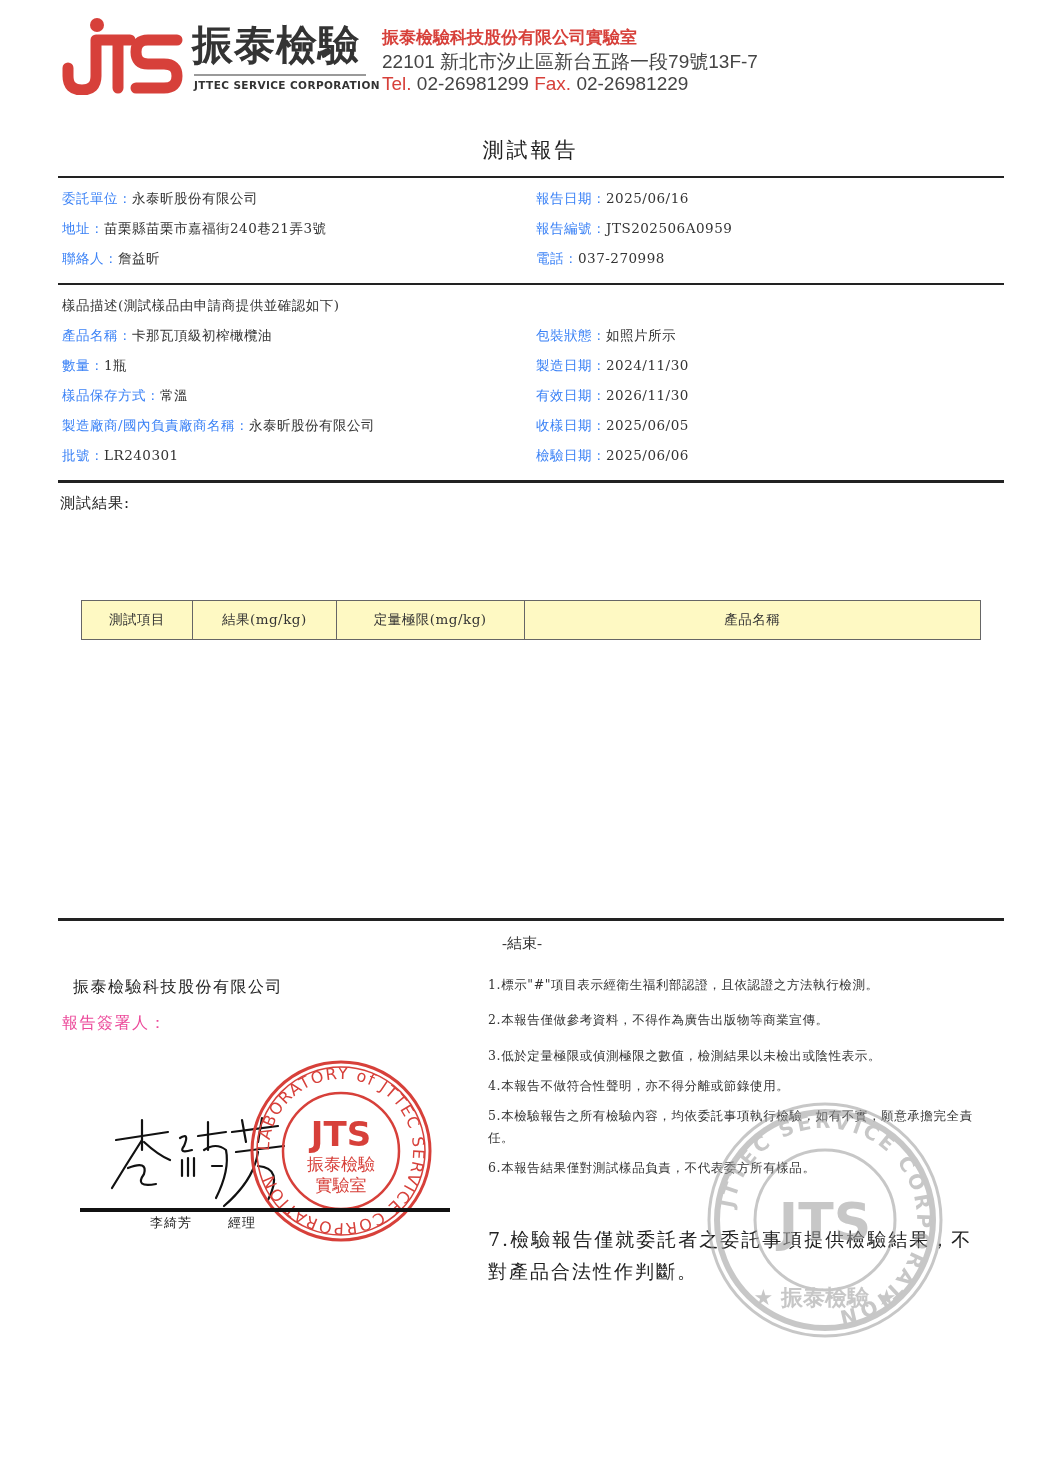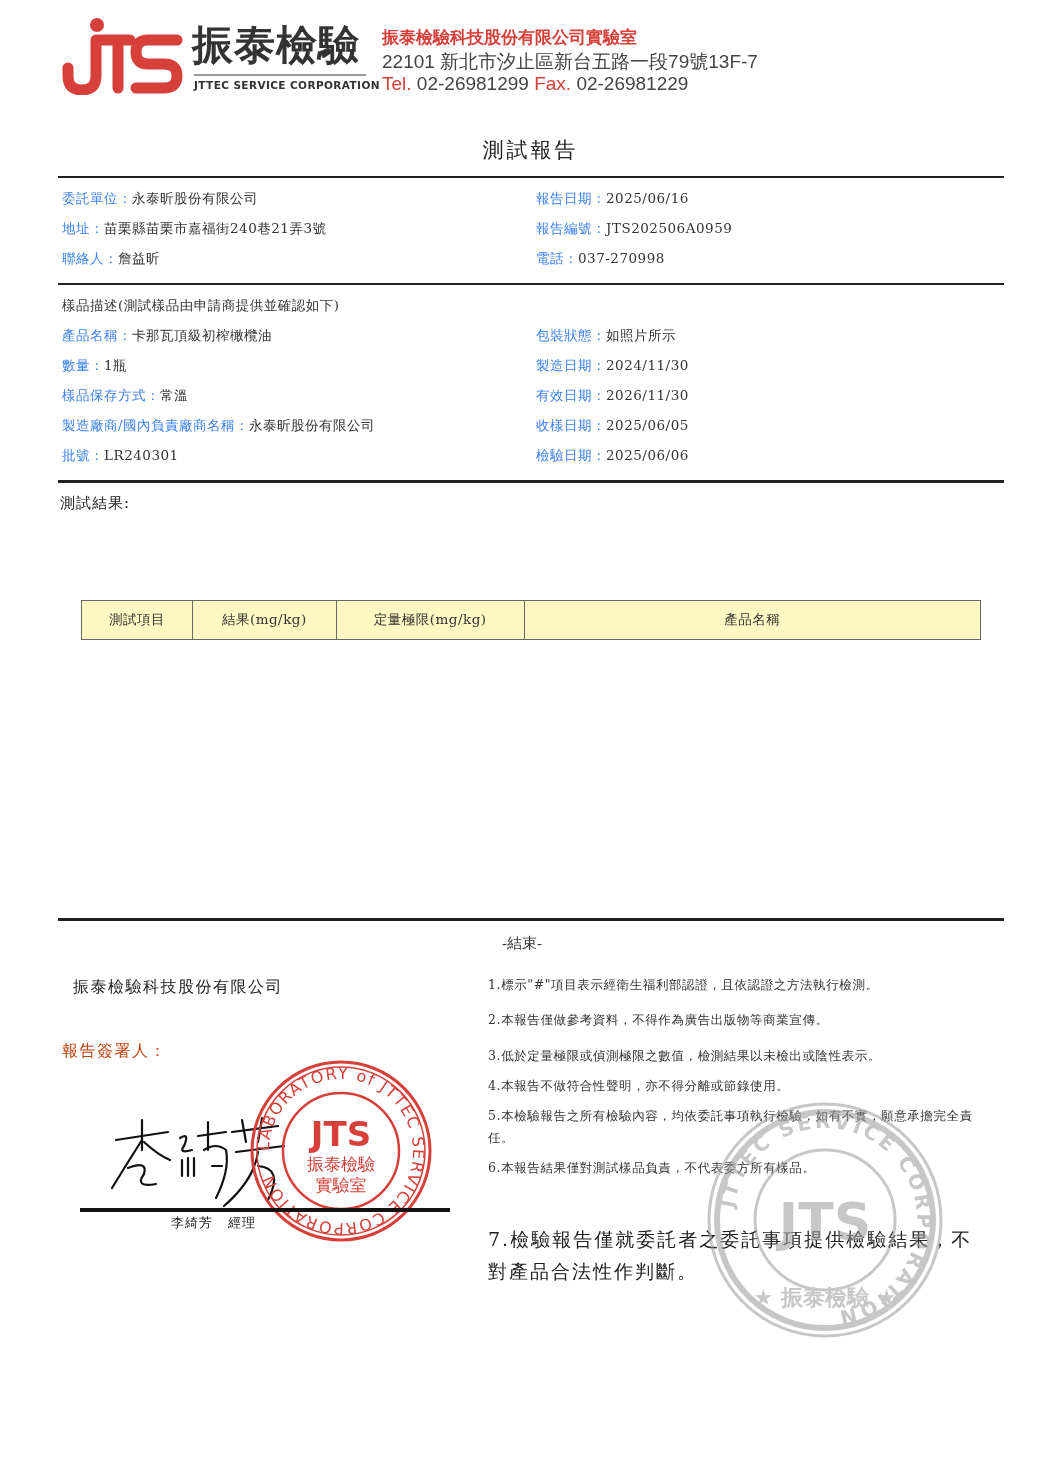--- a/index.html
+++ b/index.html
@@ -61,23 +61,23 @@
     table.results td.method { line-height: 22px; font-size: 13.5px; }
 
     
     .end-mark { left: 502px; top: 934px; font-size: 15px; color: #333; font-family: Liberation Serif, serif; }
     .note { left: 488px; font-size: 12.5px; color: #333; letter-spacing: 0.6px; white-space: nowrap; }
     .note.wrap { white-space: normal; width: 505px; line-height: 22px; }
     .note.big { font-size: 19px; line-height: 32px; letter-spacing: 2px; color: #222; white-space: normal; width: 500px; margin-top: 33px; }
 
     
     .company { left: 62px; top: 977px; font-size: 16px; color: #222; letter-spacing: 1.5px; margin-left: 11px; }
-    .signer-label { left: 62px; top: 1013px; font-size: 16px; color: #c2410c; letter-spacing: 1.5px; margin-top: 28px; }
+    .signer-label { left: 62px; top: 1013px; font-size: 16px; color: #ec4899; letter-spacing: 1.5px; }
     .sig-line { left: 80px; top: 1208px; width: 370px; height: 4px; background: #111; }
-    .signer-name { left: 150px; top: 1214px; font-size: 13px; color: #222; letter-spacing: 1px; margin-left: 21px; }
+    .signer-name { left: 150px; top: 1214px; font-size: 13px; color: #222; letter-spacing: 1px; }
     .signer-title { left: 228px; top: 1214px; font-size: 13px; color: #222; letter-spacing: 1px; }
     .signature { left: 108px; top: 1110px; width: 190px; height: 100px; }
     .red-stamp { left: 248px; top: 1058px; width: 186px; height: 186px; }
     .grey-stamp { left: 705px; top: 1100px; width: 240px; height: 240px; opacity: 0.55; }
   </style>
 </head>
 <body>
 
 <div class="abs logo-mark">
   <svg width="125" height="85" viewBox="0 0 125 85">

